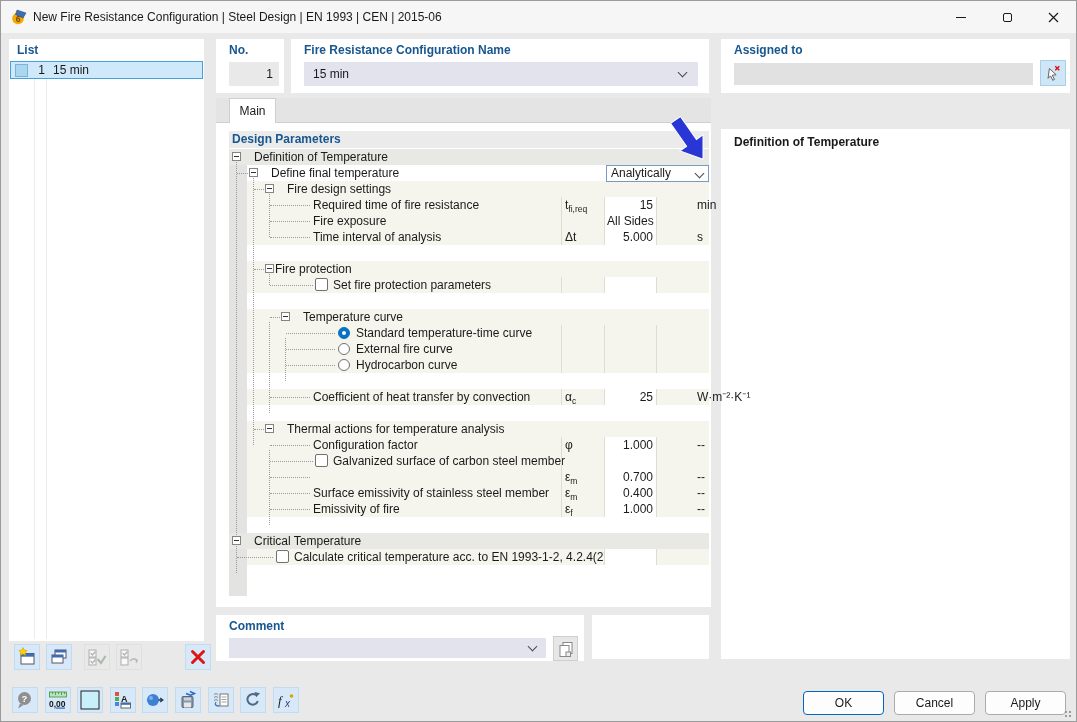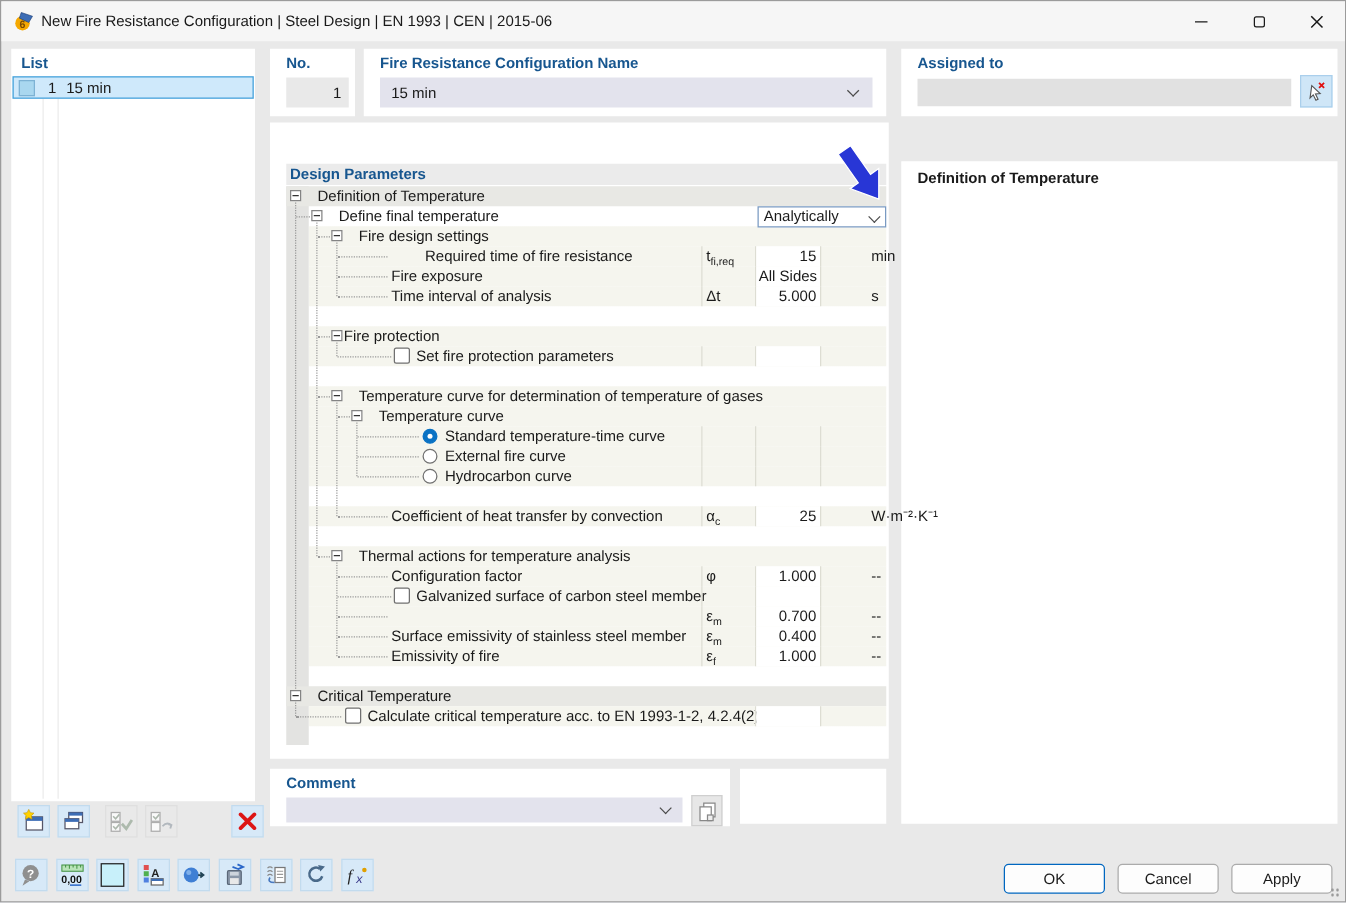--- a/index.html
+++ b/index.html
@@ -164,20 +164,23 @@
     <div class="field-input" style="left:13px;top:24px;width:299px;height:22px;background:#e1e1e1;"></div>
     <div style="position:absolute;left:319px;top:21px;width:26px;height:26px;background:#cfe6f7;border:1px solid #aacfec;display:flex;align-items:center;justify-content:center;">
       <svg width="18" height="18" viewBox="0 0 20 20">
         <path d="M6 5 l7.5 7 -4.2 .4 2.3 4.8 -1.9 .9 -2.4-4.9 -2.8 2.8z" fill="#fff" stroke="#555" stroke-width="1"></path>
         <path d="M12.5 2.5 l4.5 4.5 M17 2.5 l-4.5 4.5" stroke="#e01111" stroke-width="1.6"></path>
       </svg>
     </div>
   </div>
 
   <div class="panel" style="left:215px;top:97px;width:495px;height:509px;">
+    <div class="tabstrip">
+      <div class="tab">Main</div>
+    </div>
     <div class="design-header">
       <span class="bluelabel">Design Parameters</span>
     </div>
     <div class="tree" id="tree">
         <div class="gutter"></div>
         <div class="trow sec">
           <div class="mbox" style="left: 3px;"></div>
           <div class="tlabel" style="left: 25px;">Definition of Temperature</div>
         </div>
         <div class="trow ">
@@ -186,21 +189,21 @@
           <div class="tlabel" style="left: 42px;">Define final temperature</div>
           <div class="ddrow">Analytically<div class="chev" style="right: 5px; top: 4px;"></div></div>
         </div>
         <div class="trow tintbg">
           <div class="stub" style="left: 25px; width: 10px;"></div>
           <div class="mbox" style="left: 36px;"></div>
           <div class="tlabel" style="left: 58px;">Fire design settings</div>
         </div>
         <div class="trow tintbg">
           <div class="stub" style="left: 41px; width: 40px;"></div>
-          <div class="tlabel" style="left: 84px; margin-left: 27px;">Required time of fire resistance</div>
+          <div class="tlabel" style="left: 84px;">Required time of fire resistance</div>
           <div class="sep" style="left: 332px;"></div>
           <div class="sep" style="left: 375px;"></div>
           <div class="sep" style="left: 427px;"></div>
           <div class="vcell">15</div>
           <div class="scell">t<sub>fi,req</sub></div>
           <div class="ucell">min</div>
         </div>
         <div class="trow tintbg">
           <div class="stub" style="left: 41px; width: 40px;"></div>
           <div class="tlabel" style="left: 84px;">Fire exposure</div>
@@ -228,25 +231,20 @@
         <div class="trow tintbg">
           <div class="stub" style="left: 41px; width: 43px;"></div>
           <div class="cbx" style="left: 86px;"></div>
           <div class="tlabel" style="left: 104px;">Set fire protection parameters</div>
           <div class="sep" style="left: 332px;"></div>
           <div class="sep" style="left: 375px;"></div>
           <div class="sep" style="left: 427px;"></div>
           <div class="vcell"></div>
         </div>
         <div class="trow "></div>
-        <div class="trow tintbg">
-          <div class="stub" style="left: 25px; width: 10px;"></div>
-          <div class="mbox" style="left: 36px;"></div>
-          <div class="tlabel" style="left: 58px;">Temperature curve for determination of temperature of gases</div>
-        </div>
         <div class="trow tintbg">
           <div class="stub" style="left: 41px; width: 10px;"></div>
           <div class="mbox" style="left: 52px;"></div>
           <div class="tlabel" style="left: 74px;">Temperature curve</div>
         </div>
         <div class="trow tintbg">
           <div class="stub" style="left: 57px; width: 49px;"></div>
           <div class="rdo on" style="left: 109px;"></div>
           <div class="tlabel" style="left: 127px;">Standard temperature-time curve</div>
           <div class="sep" style="left: 332px;"></div>

